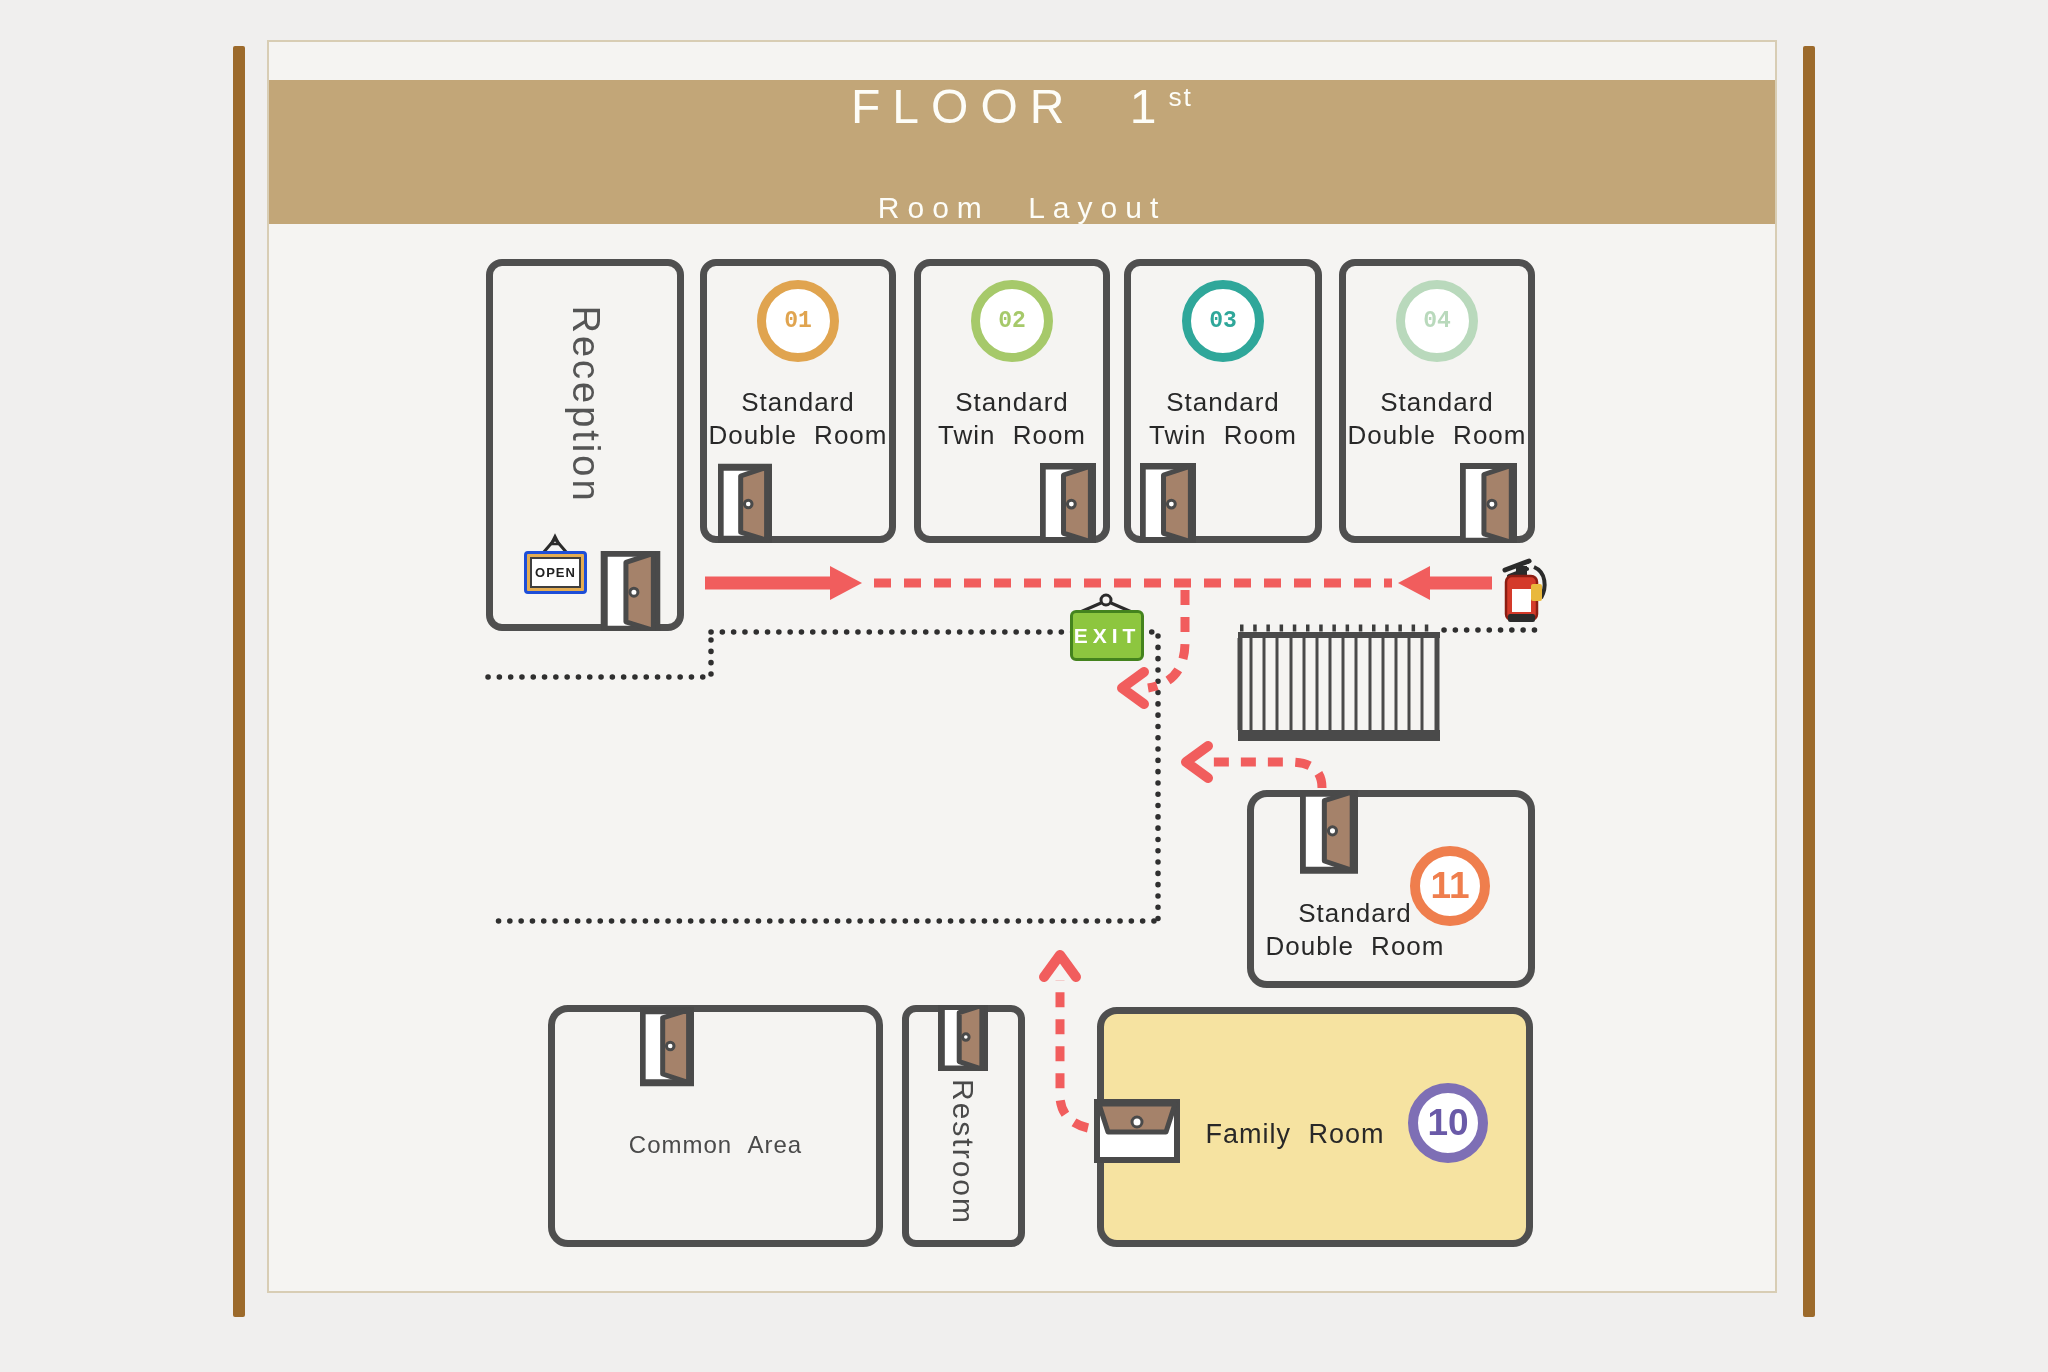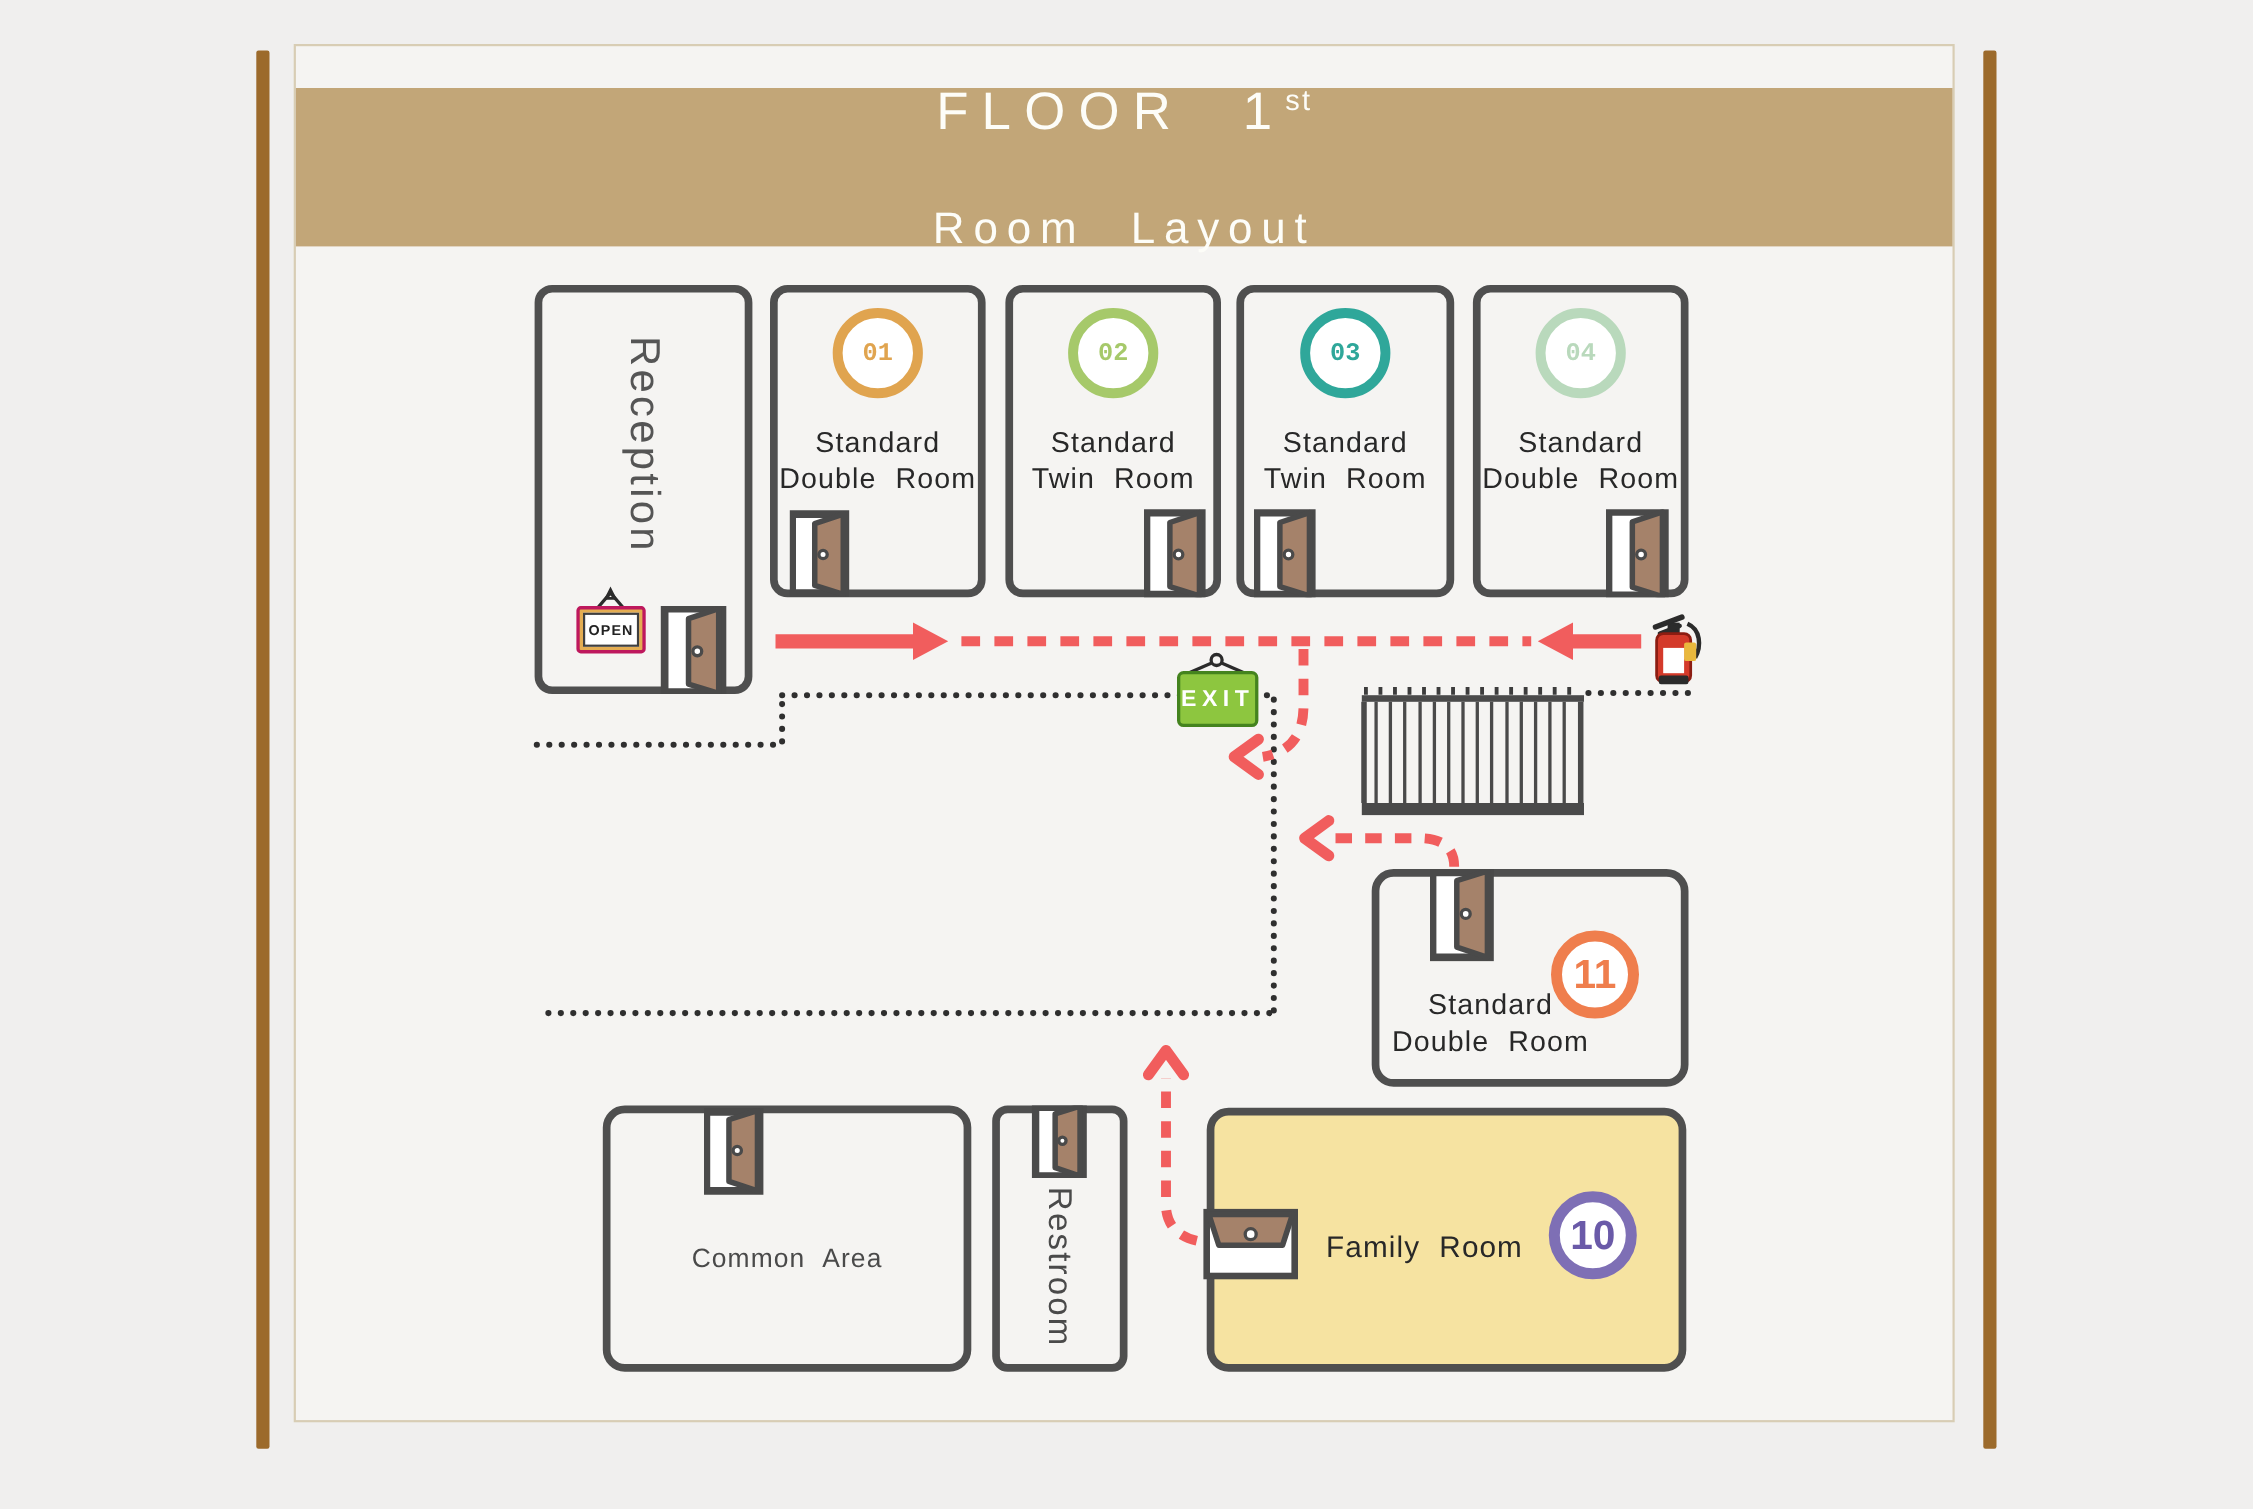--- a/index.html
+++ b/index.html
@@ -2,29 +2,29 @@
 <html><head>
 <meta charset="utf-8">
 <style>
   html,body{margin:0;padding:0;background:#f0efee;font-family:"Liberation Sans",sans-serif;}
   .stage{position:relative;width:2048px;height:1372px;background:#f0efee;overflow:hidden;}
   .framebar{position:absolute;top:46px;width:12px;height:1271px;background:#9c6a2b;border-radius:2px;}
   .panel{position:absolute;left:267px;top:40px;width:1510px;height:1253px;background:#f5f4f2;border:2px solid #d8cdb4;box-sizing:border-box;}
   .banner{position:absolute;left:0;right:0;top:38px;height:144px;background:#c2a678;display:flex;flex-direction:column;align-items:center;justify-content:center;color:#fdfdf8;gap:47px;}
   .banner .l1{font-size:48px;letter-spacing:12px;word-spacing:28px;font-weight:500;}
   .banner .l1 sup{font-size:0.55em;letter-spacing:2px;}
-  .banner .l2{font-size:40px;letter-spacing:8px;word-spacing:22px;font-weight:500;margin-top:10px;}
+  .banner .l2{font-size:30px;letter-spacing:8px;word-spacing:22px;font-weight:500;margin-top:10px;}
   .room{position:absolute;border:7px solid #4f4f4f;border-radius:16px;background:#f5f4f2;box-sizing:border-box;}
   .vtext{position:absolute;color:#555;text-align:center;transform:rotate(90deg);white-space:nowrap;}
   .rlabel{position:absolute;text-align:center;color:#282828;font-size:26px;line-height:33px;letter-spacing:1px;word-spacing:9px;}
   .badge{position:absolute;border-radius:50%;background:#fff;border-style:solid;display:flex;align-items:center;justify-content:center;font-weight:bold;box-sizing:border-box;}
   .badge-s{width:82px;height:82px;border-width:9px;font-size:23px;font-family:Liberation Mono, monospace;}
   .badge-l{width:80px;height:80px;border-width:10px;font-size:37px;}
   .exit-sign{position:absolute;left:1070px;top:610px;width:74px;height:51px;background:#8dc63f;border:3px solid #44831e;border-radius:6px;box-sizing:border-box;display:flex;align-items:center;justify-content:center;color:#fff;font-weight:bold;font-size:21px;letter-spacing:5px;}
-  .open-sign{position:absolute;left:524px;top:551px;width:63px;height:43px;background:#e4ad52;border:3px solid #be185d;border-radius:4px;box-sizing:border-box;display:flex;align-items:center;justify-content:center;}
+  .open-sign{position:absolute;left:524px;top:551px;width:63px;height:43px;background:#e4ad52;border:3px solid #1d4ed8;border-radius:4px;box-sizing:border-box;display:flex;align-items:center;justify-content:center;}
   .open-inner{background:#fff;border:2px solid #3f3f3f;width:47px;height:27px;display:flex;align-items:center;justify-content:center;font-size:13px;font-weight:bold;letter-spacing:1px;color:#222;}
   svg.overlay{position:absolute;left:0;top:0;pointer-events:none;}
 </style>
 </head>
 <body>
 
 <div class="stage">
 
   <div class="framebar" style="left:233px;"></div>
   <div class="framebar" style="left:1803px;"></div>

